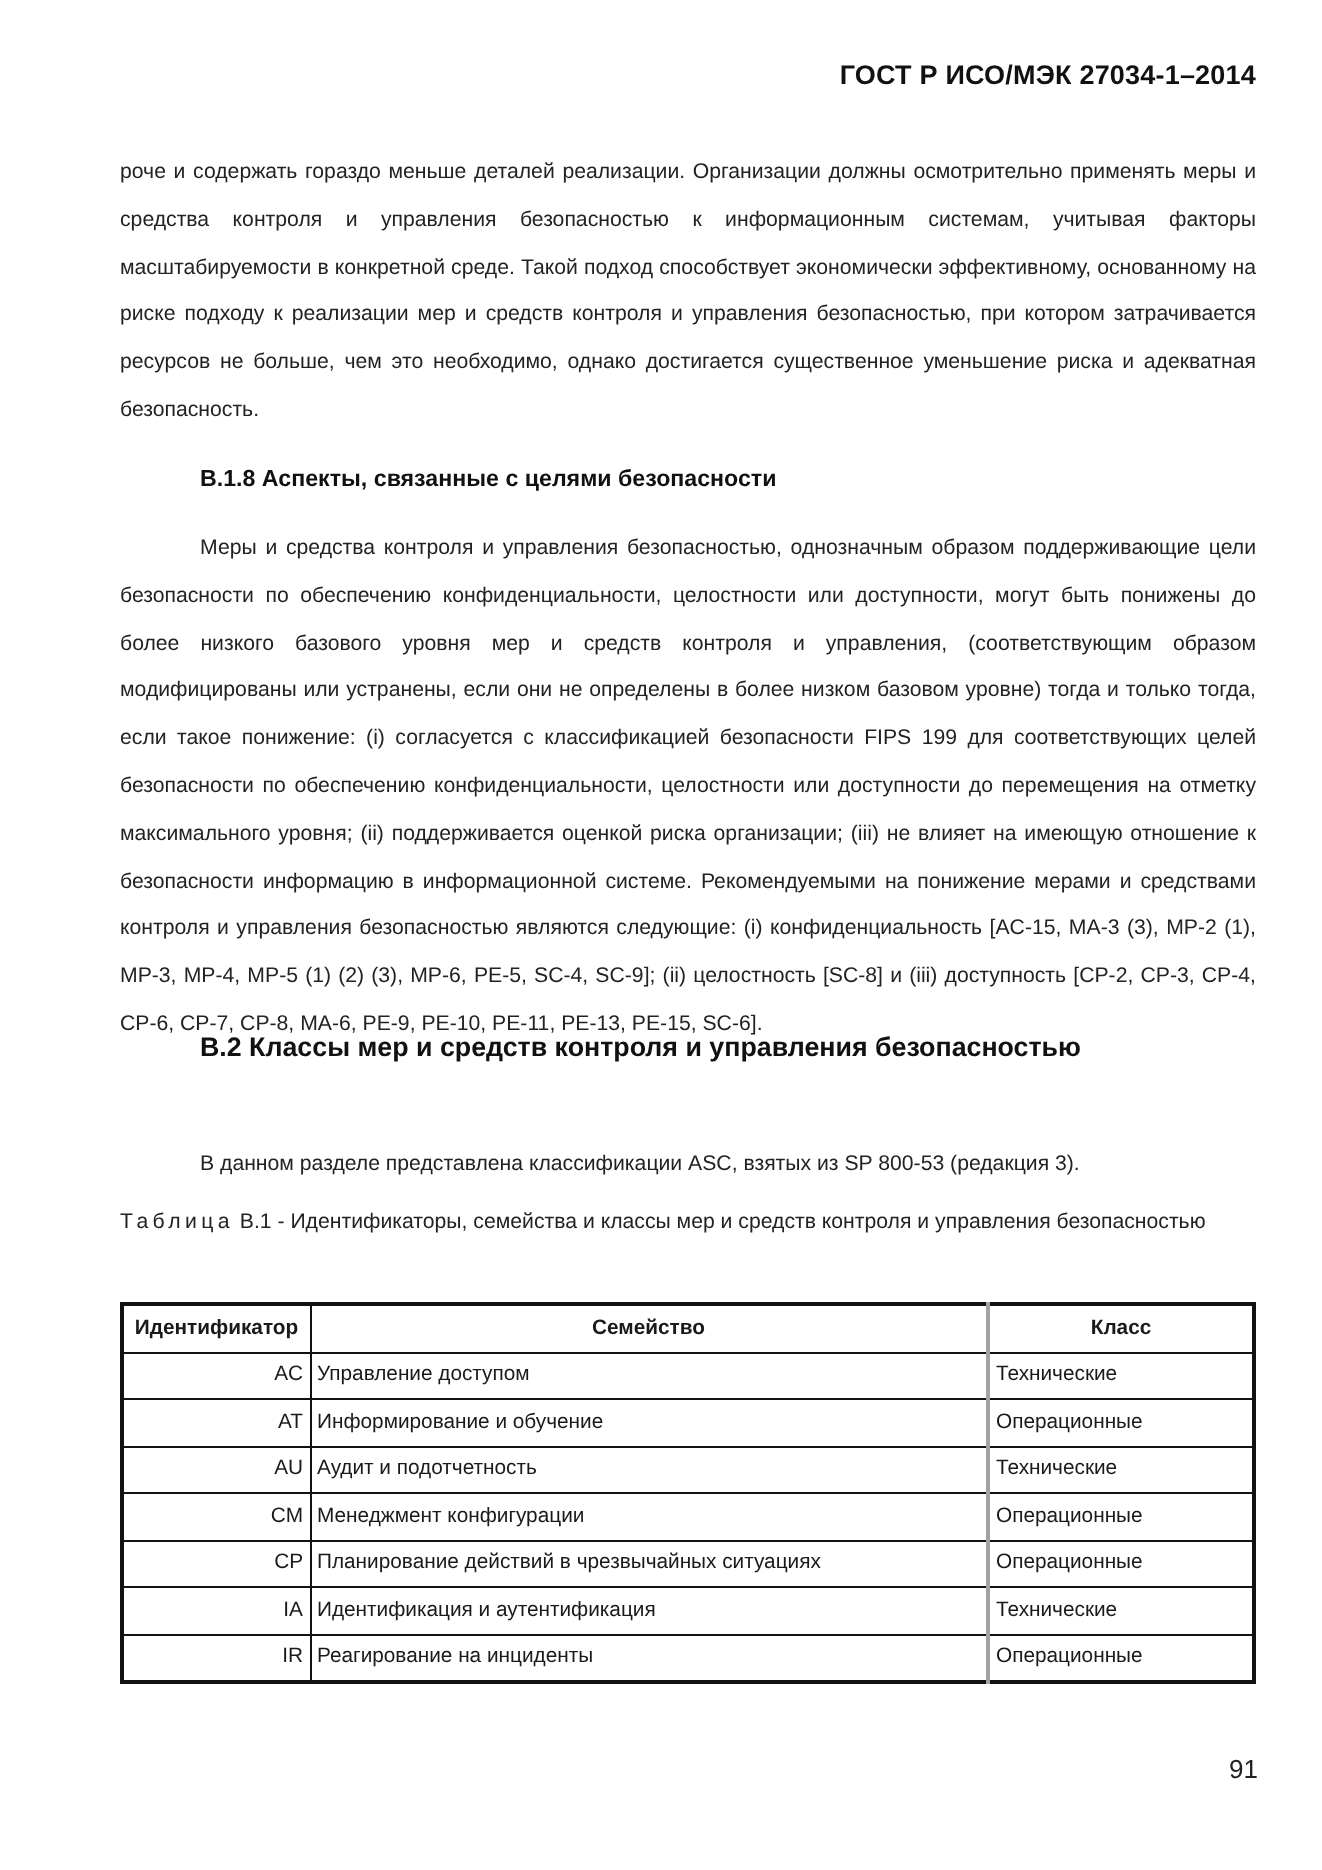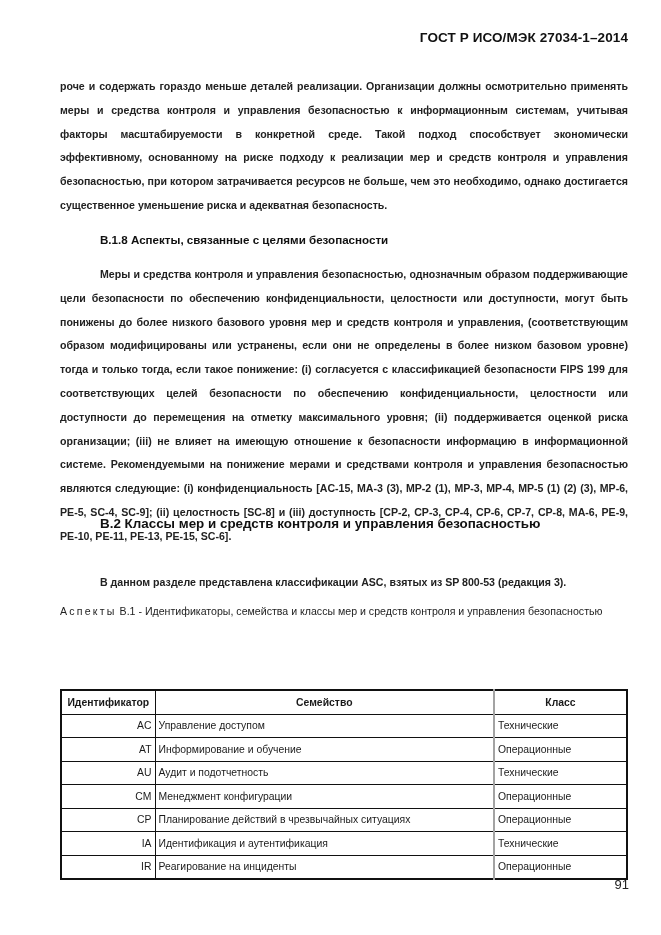--- a/index.html
+++ b/index.html
@@ -7,40 +7,40 @@
     width: 661px; height: 935px; position: relative; overflow: hidden;
     font-family: "Liberation Sans", sans-serif; color: #1a1a1a;
   }
   .header {
     position: absolute; top: 30px; right: 33px;
     font-weight: bold; font-size: 13.5px; letter-spacing: 0.1px; color: #111;
   }
   .para {
     position: absolute; left: 60px; width: 568px;
     font-size: 10.6px; line-height: 23.8px; text-align: justify;
-    text-align-last: left; color: #222; font-weight: bold;
+    text-align-last: left; color: #222;
   }
   .indent { text-indent: 40px; }
   .h3 {
     position: absolute; left: 100px; top: 233px;
     font-weight: bold; font-size: 11.6px; color: #111;
   }
   .h2 {
     position: absolute; left: 100px; top: 516px;
     font-weight: bold; font-size: 13.4px; color: #111;
   }
   .caption {
     position: absolute; left: 60px; top: 602px; width: 568px;
     font-size: 10.6px; line-height: 19.5px; color: #222; text-align: justify;
     text-align-last: left;
   }
   .caption .spaced { letter-spacing: 2.2px; }
   table {
     position: absolute; left: 60px; top: 651px;
-    border-collapse: collapse; font-size: 10.4px; color: #1a1a1a; margin-top: 38px;
+    border-collapse: collapse; font-size: 10.4px; color: #1a1a1a;
   }
   td, th {
     border: 1px solid #111; height: 22.5px; padding: 0 3px;
   }
   table { border: 2px solid #111; }
   th { font-weight: bold; text-align: center; }
   td.id { text-align: right; }
   col.c1 { width: 94px; } col.c2 { width: 339px; } col.c3 { width: 133px; }
   .thick-l { border-left: 2px solid #a3a3a3; }
   .page-number {
@@ -56,21 +56,21 @@
 
 <div class="h3">B.1.8 Аспекты, связанные с целями безопасности</div>
 
 <div class="para indent" style="top:263px;">Меры и средства контроля и управления безопасностью, однозначным образом поддерживающие цели безопасности по обеспечению конфиденциальности, целостности или доступности, могут быть понижены до более низкого базового уровня мер и средств контроля и управления, (соответствующим образом модифицированы или устранены, если они не определены в более низком базовом уровне) тогда и только тогда, если такое понижение: (i) согласуется с классификацией безопасности FIPS 199 для соответствующих целей безопасности по обеспечению конфиденциальности, целостности или доступности до перемещения на отметку максимального уровня; (ii) поддерживается оценкой риска организации; (iii) не влияет на имеющую отношение к безопасности информацию в информационной системе. Рекомендуемыми на понижение мерами и средствами контроля и управления безопасностью являются следующие: (i) конфиденциальность [AC-15, MA-3 (3), MP-2 (1), MP-3, MP-4, MP-5 (1) (2) (3), MP-6, PE-5, SC-4, SC-9]; (ii) целостность [SC-8] и (iii) доступность [CP-2, CP-3, CP-4, CP-6, CP-7, CP-8, MA-6, PE-9, PE-10, PE-11, PE-13, PE-15, SC-6].</div>
 
 <div class="h2">B.2 Классы мер и средств контроля и управления безопасностью</div>
 
 <div class="para indent" style="top:571px;">В данном разделе представлена классификации ASC, взятых из SP 800-53 (редакция 3).</div>
 
 <div class="caption">
-  <span class="spaced">Аспекты</span><span> B.1 - Идентификаторы, семейства и классы мер и средств контроля и управления безопасностью</span>
+  <span class="spaced">Таблица</span><span> B.1 - Идентификаторы, семейства и классы мер и средств контроля и управления безопасностью</span>
 </div>
 
 <table>
   <colgroup>
       <col class="c1">
       <col class="c2">
       <col class="c3">
     </colgroup>
   <thead>
     <tr>

